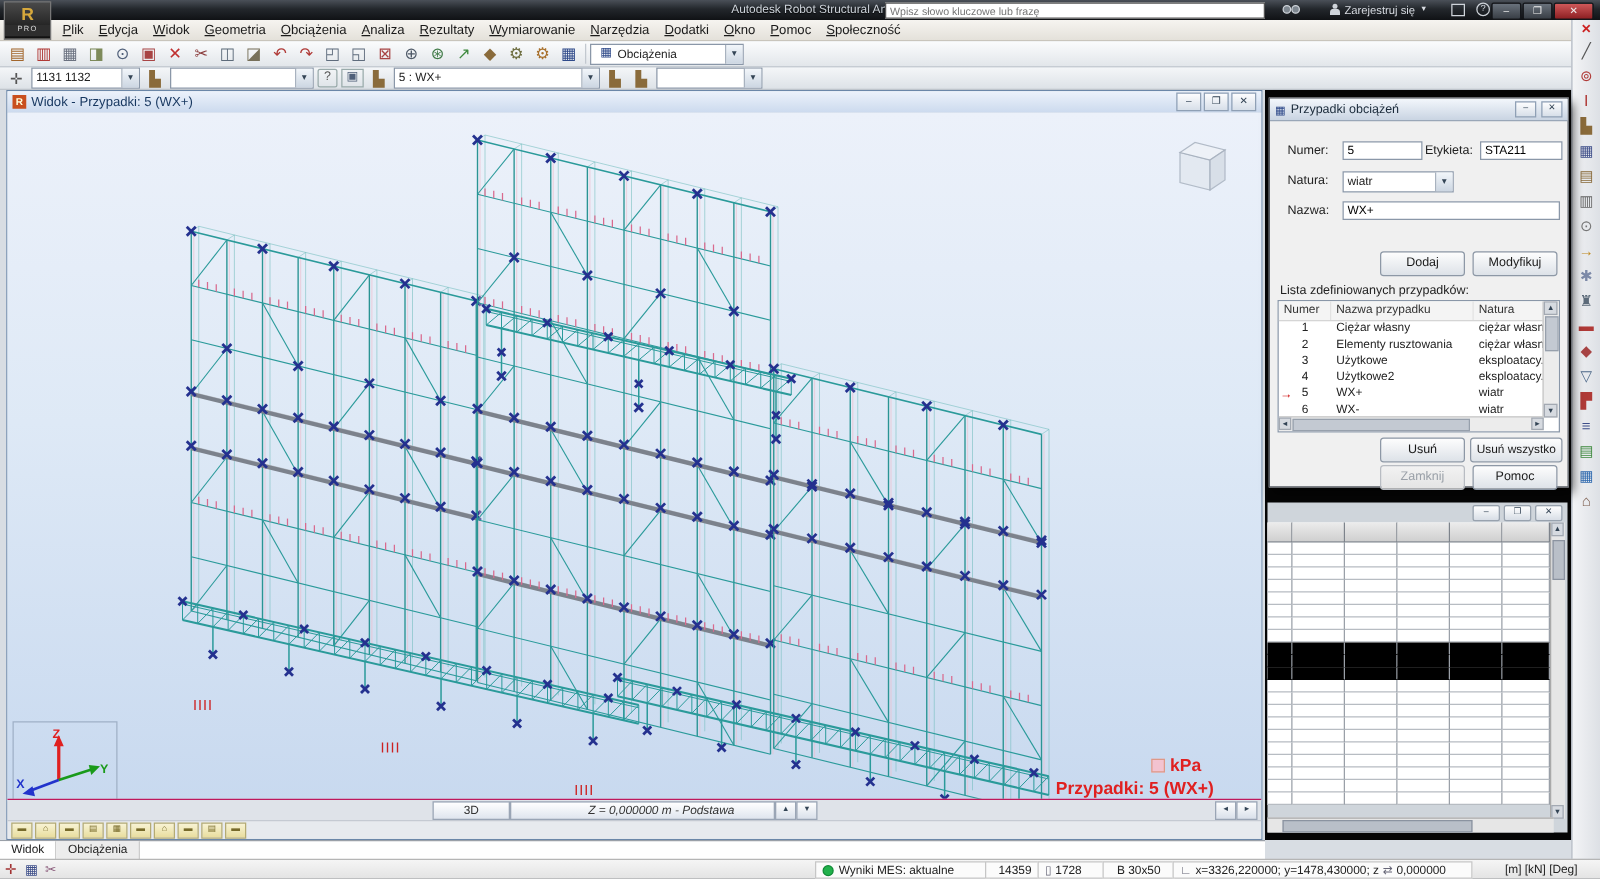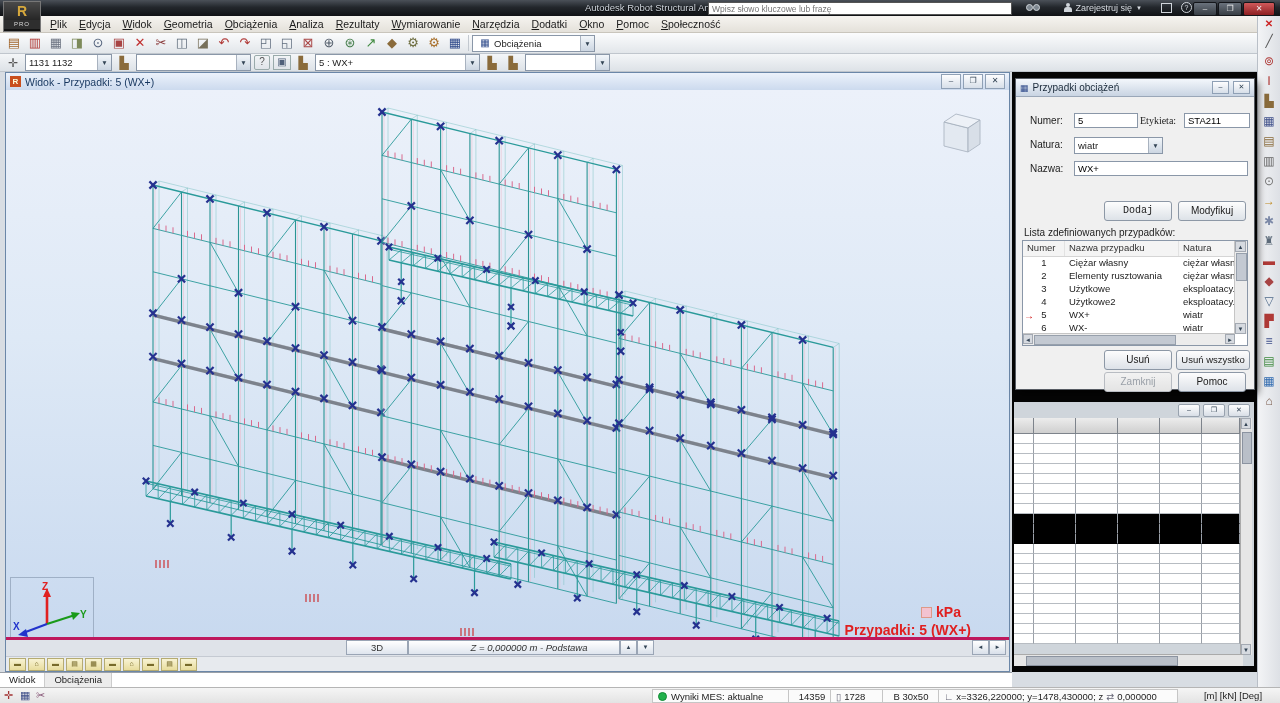--- a/index.html
+++ b/index.html
@@ -56,21 +56,21 @@
   .vpb{width:18px;height:13px;border:1px solid #8fa0b5;background:linear-gradient(#fdfdfe,#d7dfe9);
        font-size:8px;line-height:12px;text-align:center;color:#345;}
   .canvas{position:absolute;left:0;top:17px;width:1003px;height:551px;
           background:linear-gradient(180deg,#ecf1fa 0%,#dee9f6 45%,#c8d9ef 100%);overflow:hidden;}
   .canvas svg{position:absolute;left:0;top:0;}
   .axisbox{position:absolute;left:4px;top:487px;width:82px;height:72px;border:1px solid #9fb0c6;}
   .kpa{position:absolute;right:48px;top:514px;font-size:14px;font-weight:bold;color:#e02020;display:flex;align-items:center;gap:4px;}
   .kpa .sw{width:9px;height:9px;background:#f3c3d0;border:1px solid #d98;display:inline-block;}
   .caselab{position:absolute;right:38px;top:532px;font-size:14px;font-weight:bold;color:#e02020;}
   .vp-bottombar{position:absolute;left:0;bottom:15px;width:1003px;height:16px;background:#dfe3e9;
-                border-top:3px solid #be185d;display:flex;align-items:flex-start;font-size:9.5px;}
+                border-top:1px solid #be185d;display:flex;align-items:flex-end;font-size:9.5px;}
   .selcell{height:13px;border:1px solid #9aa5b5;background:linear-gradient(#ffffff,#dfe5ee);
            display:flex;align-items:center;justify-content:center;padding:0 6px;font-style:italic;color:#333;}
   .udbtn{width:15px;height:13px;border:1px solid #9aa5b5;background:linear-gradient(#fff,#d9e0ea);
          font-size:6px;text-align:center;line-height:12px;color:#345;}
   .vp-iconrow{position:absolute;left:0;bottom:0;width:1003px;height:15px;background:#e7eaee;
               border-top:1px solid #c5cad2;display:flex;align-items:center;gap:2px;padding:0 3px;box-sizing:border-box;}
   .yic{width:15px;height:11px;background:linear-gradient(#f8f3d4,#e8dd9d);border:1px solid #b5ab72;
        font-size:7px;line-height:10px;text-align:center;color:#776a2a;}
   
   .right-panel{position:absolute;left:1012px;top:72px;width:245px;height:600px;background:#050505;}
@@ -1324,36 +1324,36 @@
     <div class="dlg-title">
       <span style="color:#2f4a8a;font-size:9px;">▦</span>
       <span class="t">Przypadki obciążeń</span>
       <span class="dlg-wb">–</span>
       <span class="dlg-wb">✕</span>
     </div>
     <div class="frow" style="left:14px;top:36px;">
       <span>Numer:</span>
     </div>
     <input class="din" style="position: absolute; left: 58px; top: 34px; width: 56px;" value="5">
-    <div class="frow" style="left:124px;top:36px;font-family:Liberation Serif, serif;">
+    <div class="frow" style="left:124px;top:36px;">
       <span>Etykieta:</span>
     </div>
     <input class="din" style="position: absolute; left: 168px; top: 34px; width: 58px;" value="STA211">
     <div class="frow" style="left:14px;top:60px;">
       <span>Natura:</span>
     </div>
     <div class="combo" style="position:absolute;left:58px;top:58px;width:84px;">
       <span class="val">wiatr</span>
       <span class="arr">▼</span>
     </div>
     <div class="frow" style="left:14px;top:84px;">
       <span>Nazwa:</span>
     </div>
     <input class="din" style="position: absolute; left: 58px; top: 82px; width: 166px;" value="WX+">
-    <div class="btn" style="left:88px;top:122px;width:66px;font-family:Liberation Mono, monospace;">Dodaj</div>
+    <div class="btn" style="left:88px;top:122px;width:66px;">Dodaj</div>
     <div class="btn" style="left:162px;top:122px;width:66px;">Modyfikuj</div>
     <div class="list-label" style="top:148px;">Lista zdefiniowanych przypadków:</div>
     <div class="listbox" style="top:161px;height:104px;">
       <div class="lhead">
         <div class="c-num" style="text-align:left;">Numer</div>
         <div class="c-naz">Nazwa przypadku</div>
         <div class="c-nat">Natura</div>
       </div>
       <div id="caserows">
           <div class="lrow">

